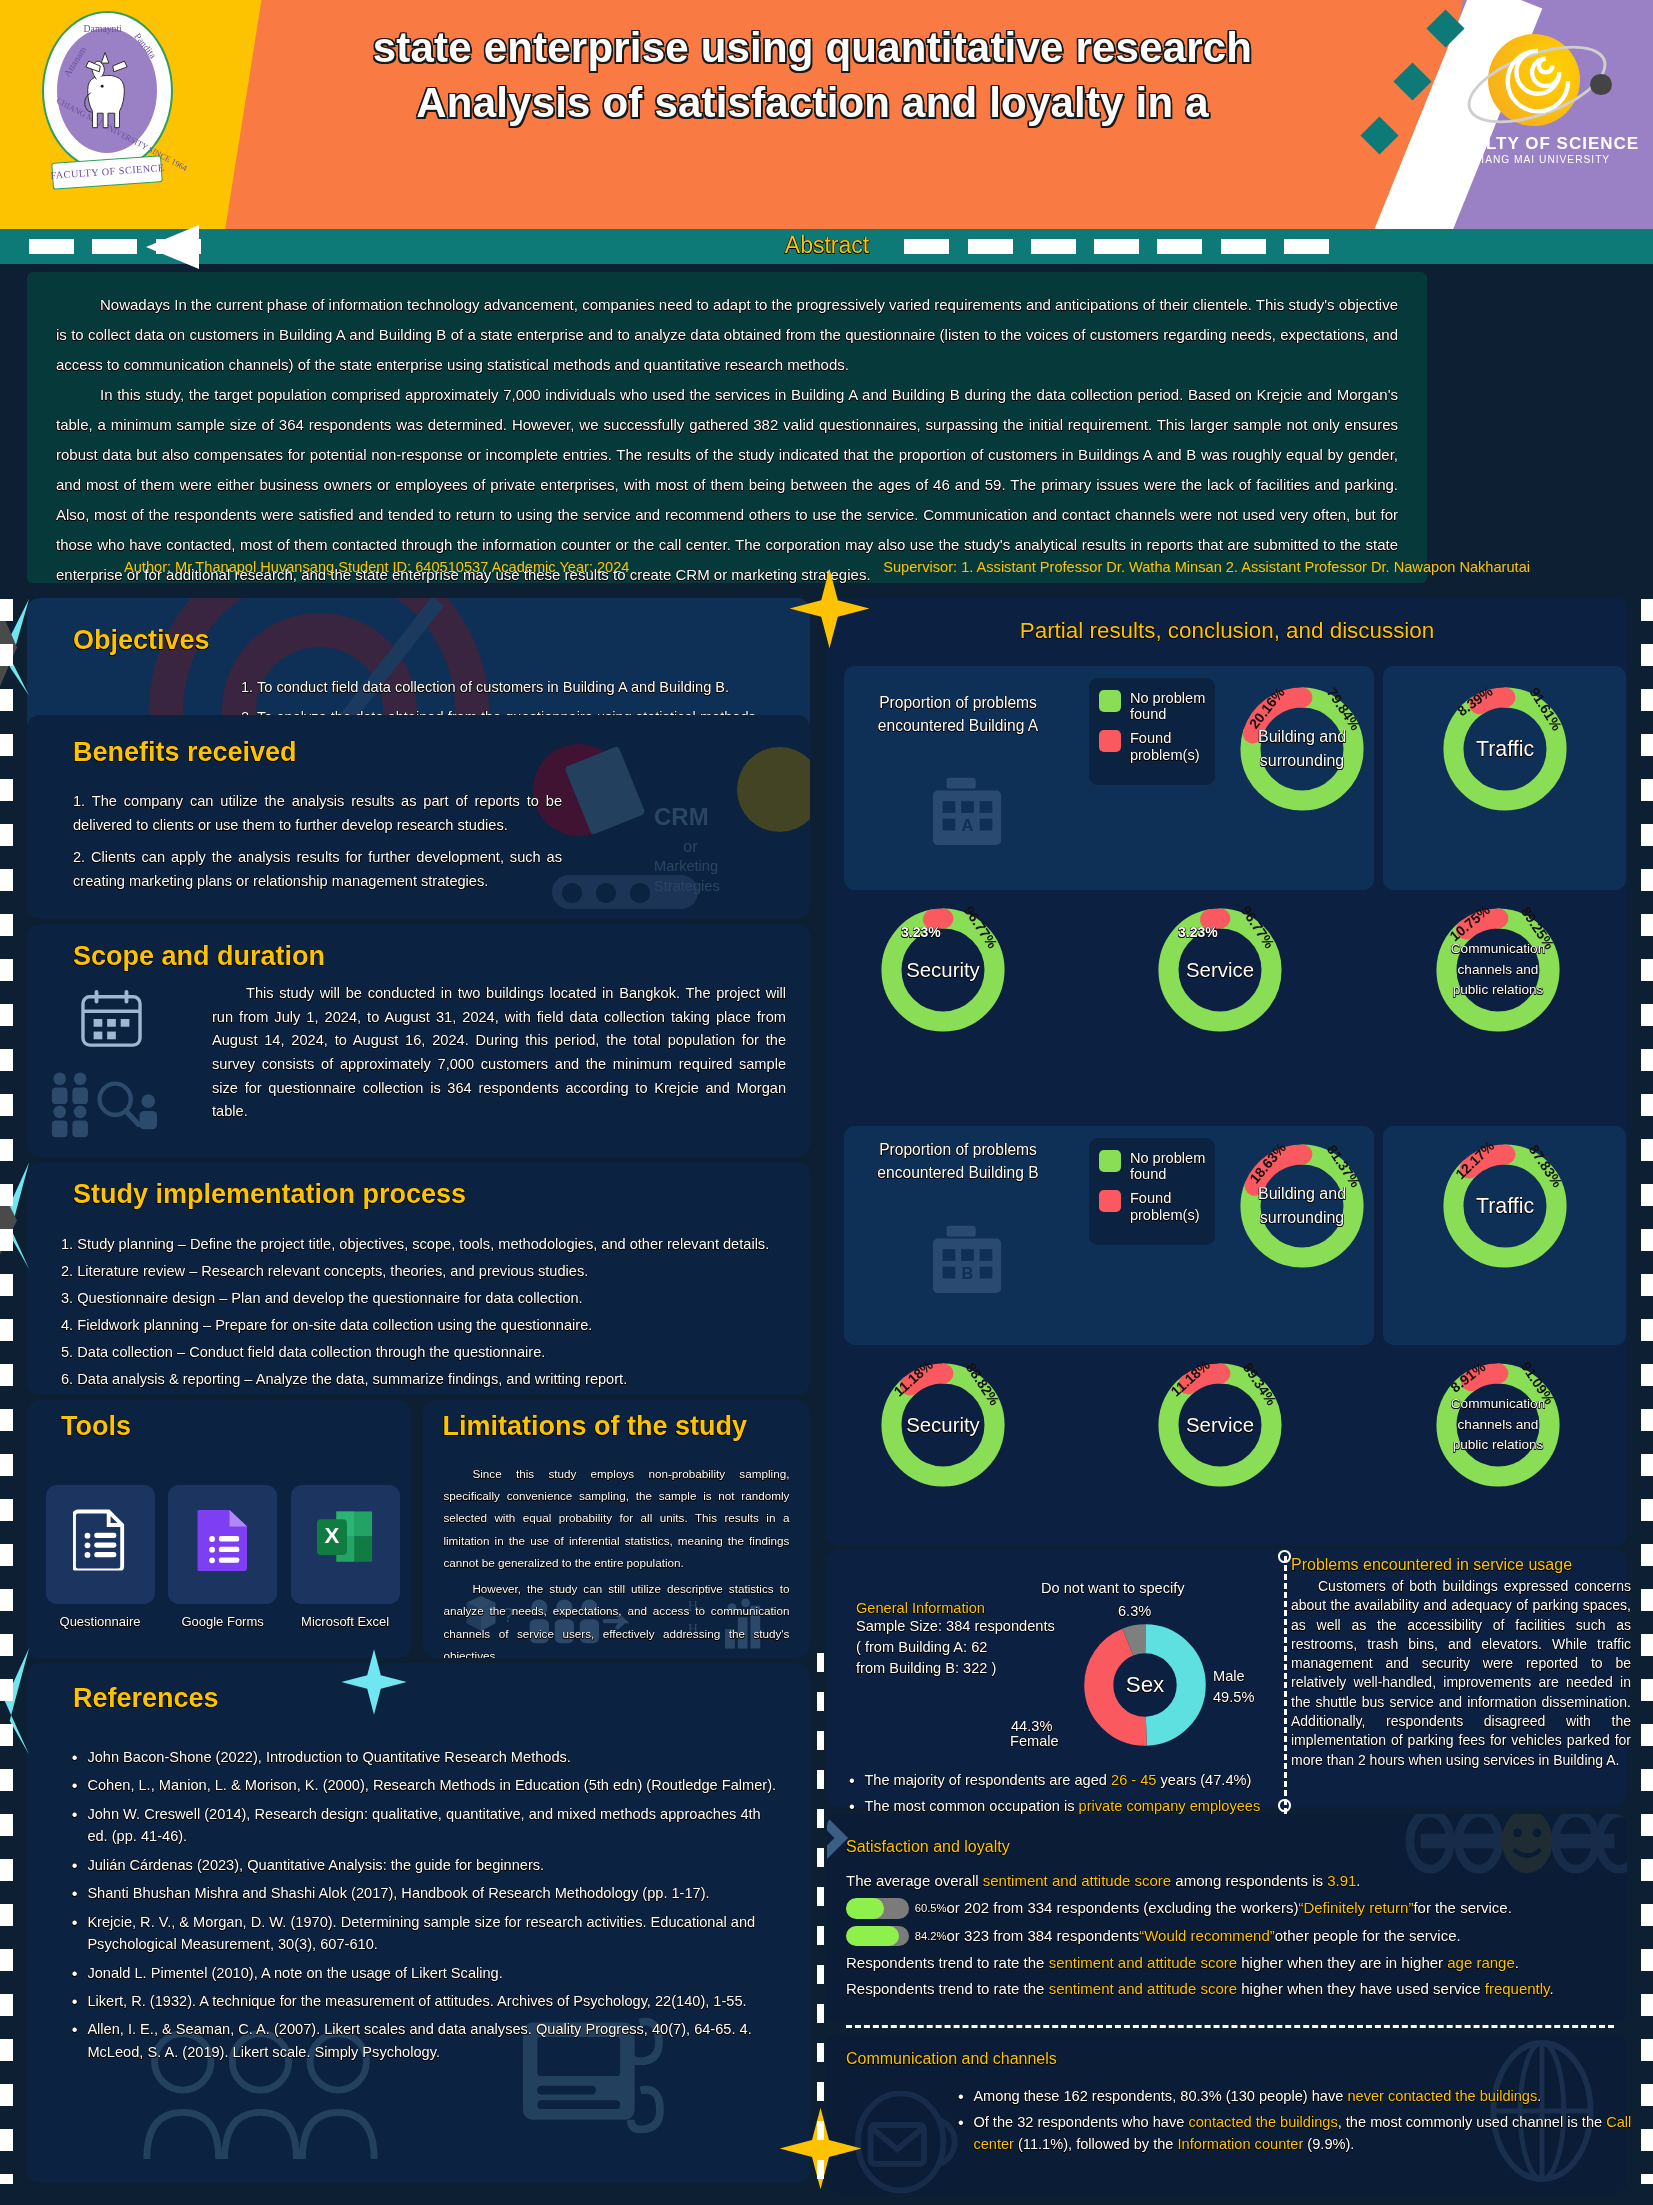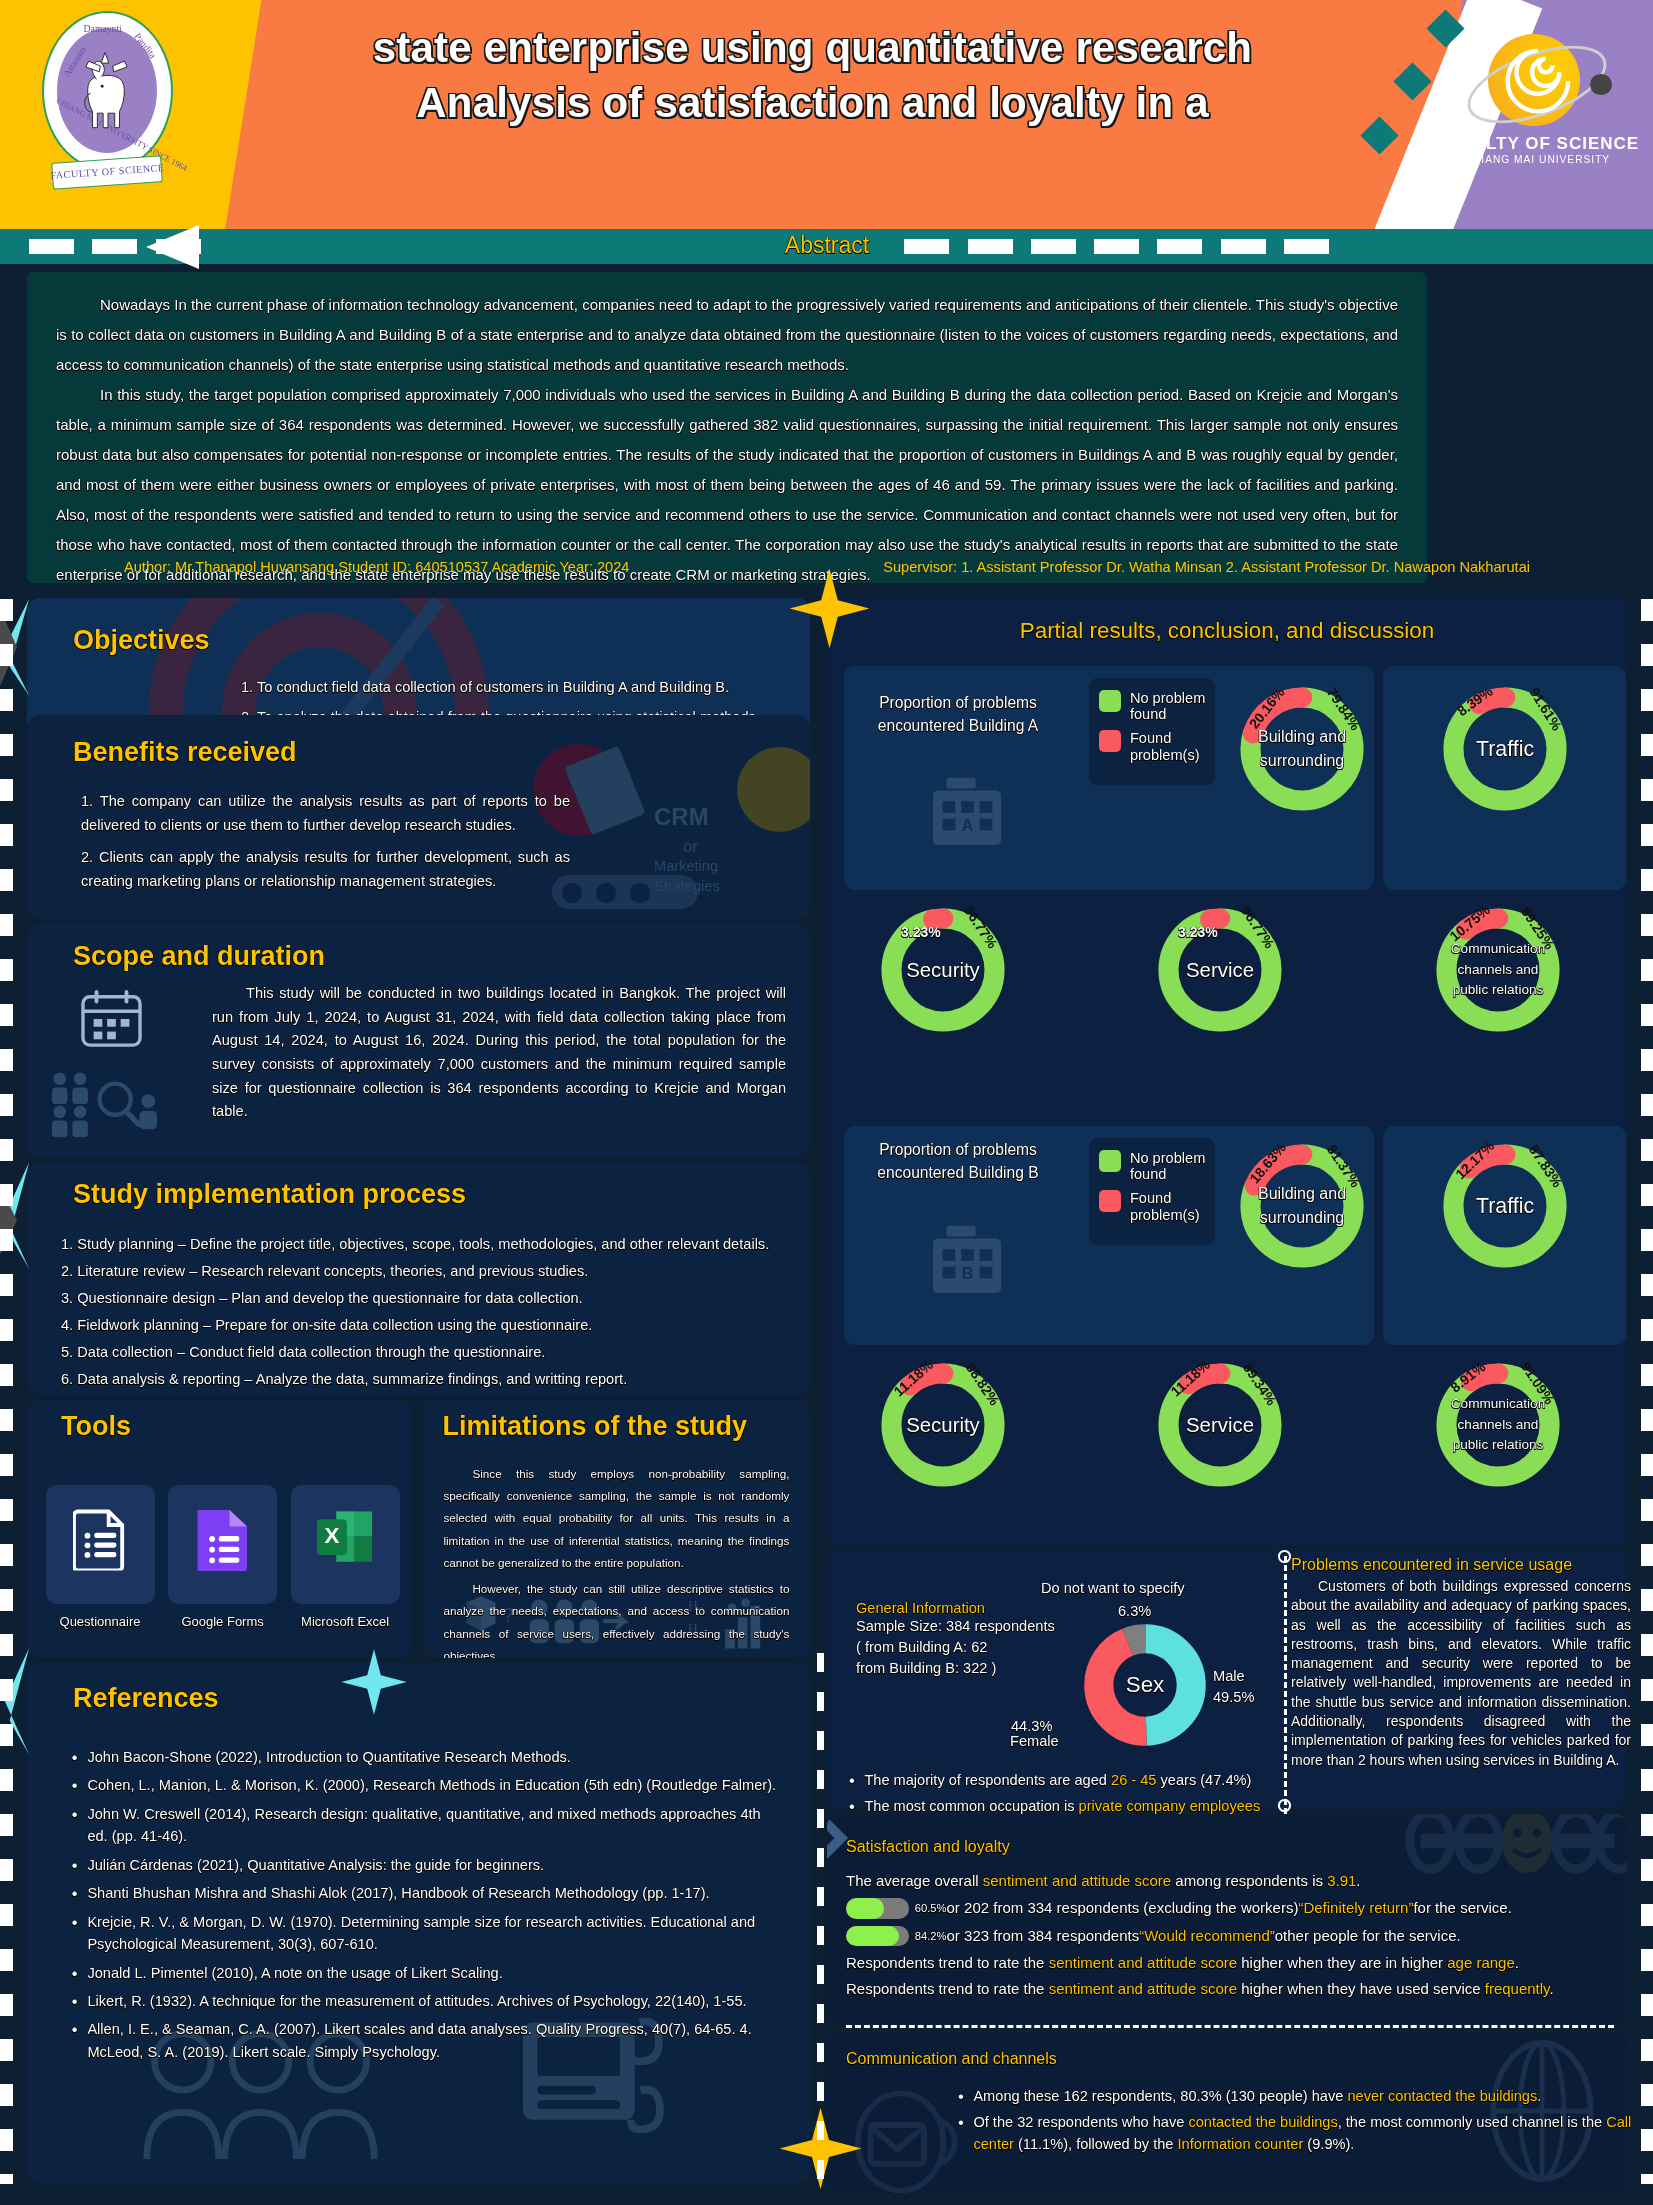--- a/index.html
+++ b/index.html
@@ -227,21 +227,21 @@
   <div class="deco" style="left:525px; top:160px; width:146px; height:34px; background:#1c3455; border-radius:17px;"></div>
   <div class="deco" style="left:535px; top:168px; width:19.5px; height:19.5px; border-radius:50%; background:#0b2240;"></div>
   <div class="deco" style="left:569px; top:168px; width:19.5px; height:19.5px; border-radius:50%; background:#0b2240;"></div>
   <div class="deco" style="left:603px; top:168px; width:19.5px; height:19.5px; border-radius:50%; background:#0b2240;"></div>
   <div class="deco" style="left:627px; top:88px; font-size:24px; color:#2b4664; font-weight:bold;">CRM</div>
   <div class="deco" style="left:656px; top:122px; font-size:16.5px; color:#2b4664;">or</div>
   <div class="deco" style="left:627px; top:143px; font-size:14.6px; color:#2b4664;">Marketing</div>
   <div class="deco" style="left:627px; top:163px; font-size:14.6px; color:#2b4664;">Strategies</div>
 
   <div class="sec-title ts" style="position:absolute; left:46px; top:22px;">Benefits received</div>
-  <div style="position:absolute; left:54px; top:75px; width:489px;">
+  <div style="position:absolute; left:46px; top:75px; width:489px;">
     <div class="body-txt ts" style="margin-bottom:8.8px;">1. The company can utilize the analysis results as part of reports to be delivered to clients or use them to further develop research studies.</div>
     <div class="body-txt ts">2. Clients can apply the analysis results for further development, such as creating marketing plans or relationship management strategies.</div>
   </div>
 </div>
 
 <div class="panel" id="p-scope">
   <div class="sec-title ts" style="position:absolute; left:46px; top:17px;">Scope and duration</div>
   <div class="deco" style="left:53px; top:66px;">
     <svg width="63" height="58" viewBox="0 0 130 120">
       <rect x="6" y="14" width="118" height="100" rx="14" fill="none" stroke="#9fb8d0" stroke-width="7"></rect>
@@ -407,21 +407,21 @@
         <rect x="40" y="200" width="170" height="18" rx="8" fill="#0b2240"></rect>
       </g>
       <path d="M250 40 q40 -10 40 40 q0 40 -40 40 q-20 0 -20 -20" fill="none" stroke="#23405f" stroke-width="16"></path>
       <path d="M252 180 q40 -10 40 40 q0 40 -40 40 q-20 0 -20 -20" fill="none" stroke="#23405f" stroke-width="16"></path>
     </svg>
   </div>
   <div style="position:absolute; left:39px; top:83px; width:715px;">
     <div class="ref-li ts">John Bacon-Shone (2022), Introduction to Quantitative Research Methods.</div>
     <div class="ref-li ts">Cohen, L., Manion, L. &amp; Morison, K. (2000), Research Methods in Education (5th edn) (Routledge Falmer).</div>
     <div class="ref-li ts">John W. Creswell (2014), Research design: qualitative, quantitative, and mixed methods approaches 4th ed. (pp. 41-46).</div>
-    <div class="ref-li ts">Julián Cárdenas (2021), Quantitative Analysis: the guide for beginners.</div>
+    <div class="ref-li ts">Julián Cárdenas (2023), Quantitative Analysis: the guide for beginners.</div>
     <div class="ref-li ts">Shanti Bhushan Mishra and Shashi Alok (2017), Handbook of Research Methodology (pp. 1-17).</div>
     <div class="ref-li ts">Krejcie, R. V., &amp; Morgan, D. W. (1970). Determining sample size for research activities. Educational and Psychological Measurement, 30(3), 607-610.</div>
     <div class="ref-li ts">Jonald L. Pimentel (2010), A note on the usage of Likert Scaling.</div>
     <div class="ref-li ts">Likert, R. (1932). A technique for the measurement of attitudes. Archives of Psychology, 22(140), 1-55.</div>
     <div class="ref-li ts">Allen, I. E., &amp; Seaman, C. A. (2007). Likert scales and data analyses. Quality Progress, 40(7), 64-65. 4. McLeod, S. A. (2019). Likert scale. Simply Psychology.</div>
   </div>
 </div>
 
 <div id="right-main"></div>
 <div id="right-title" class="ts">Partial results, conclusion, and discussion</div>

